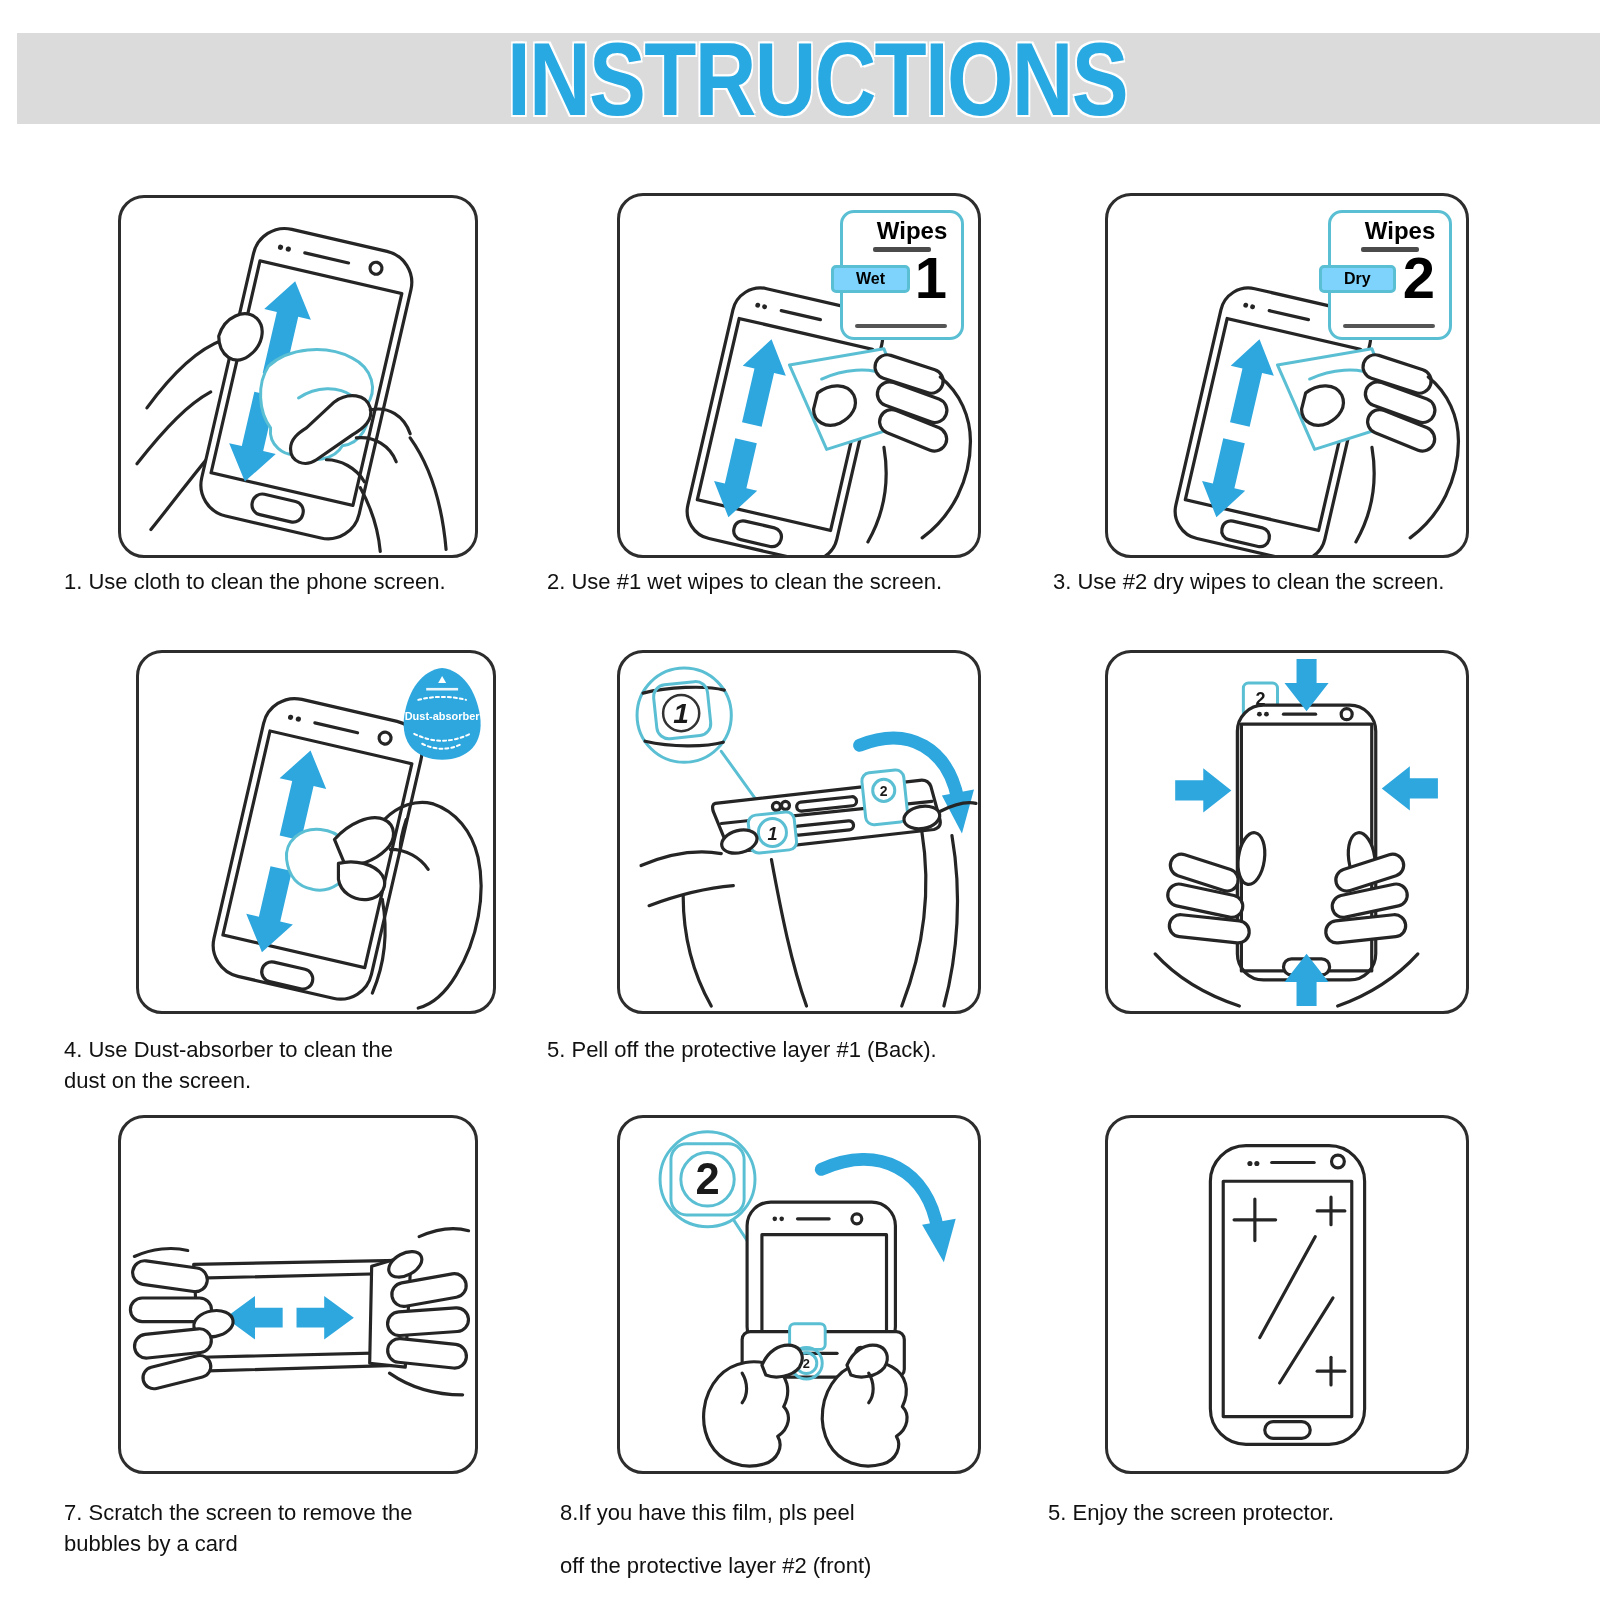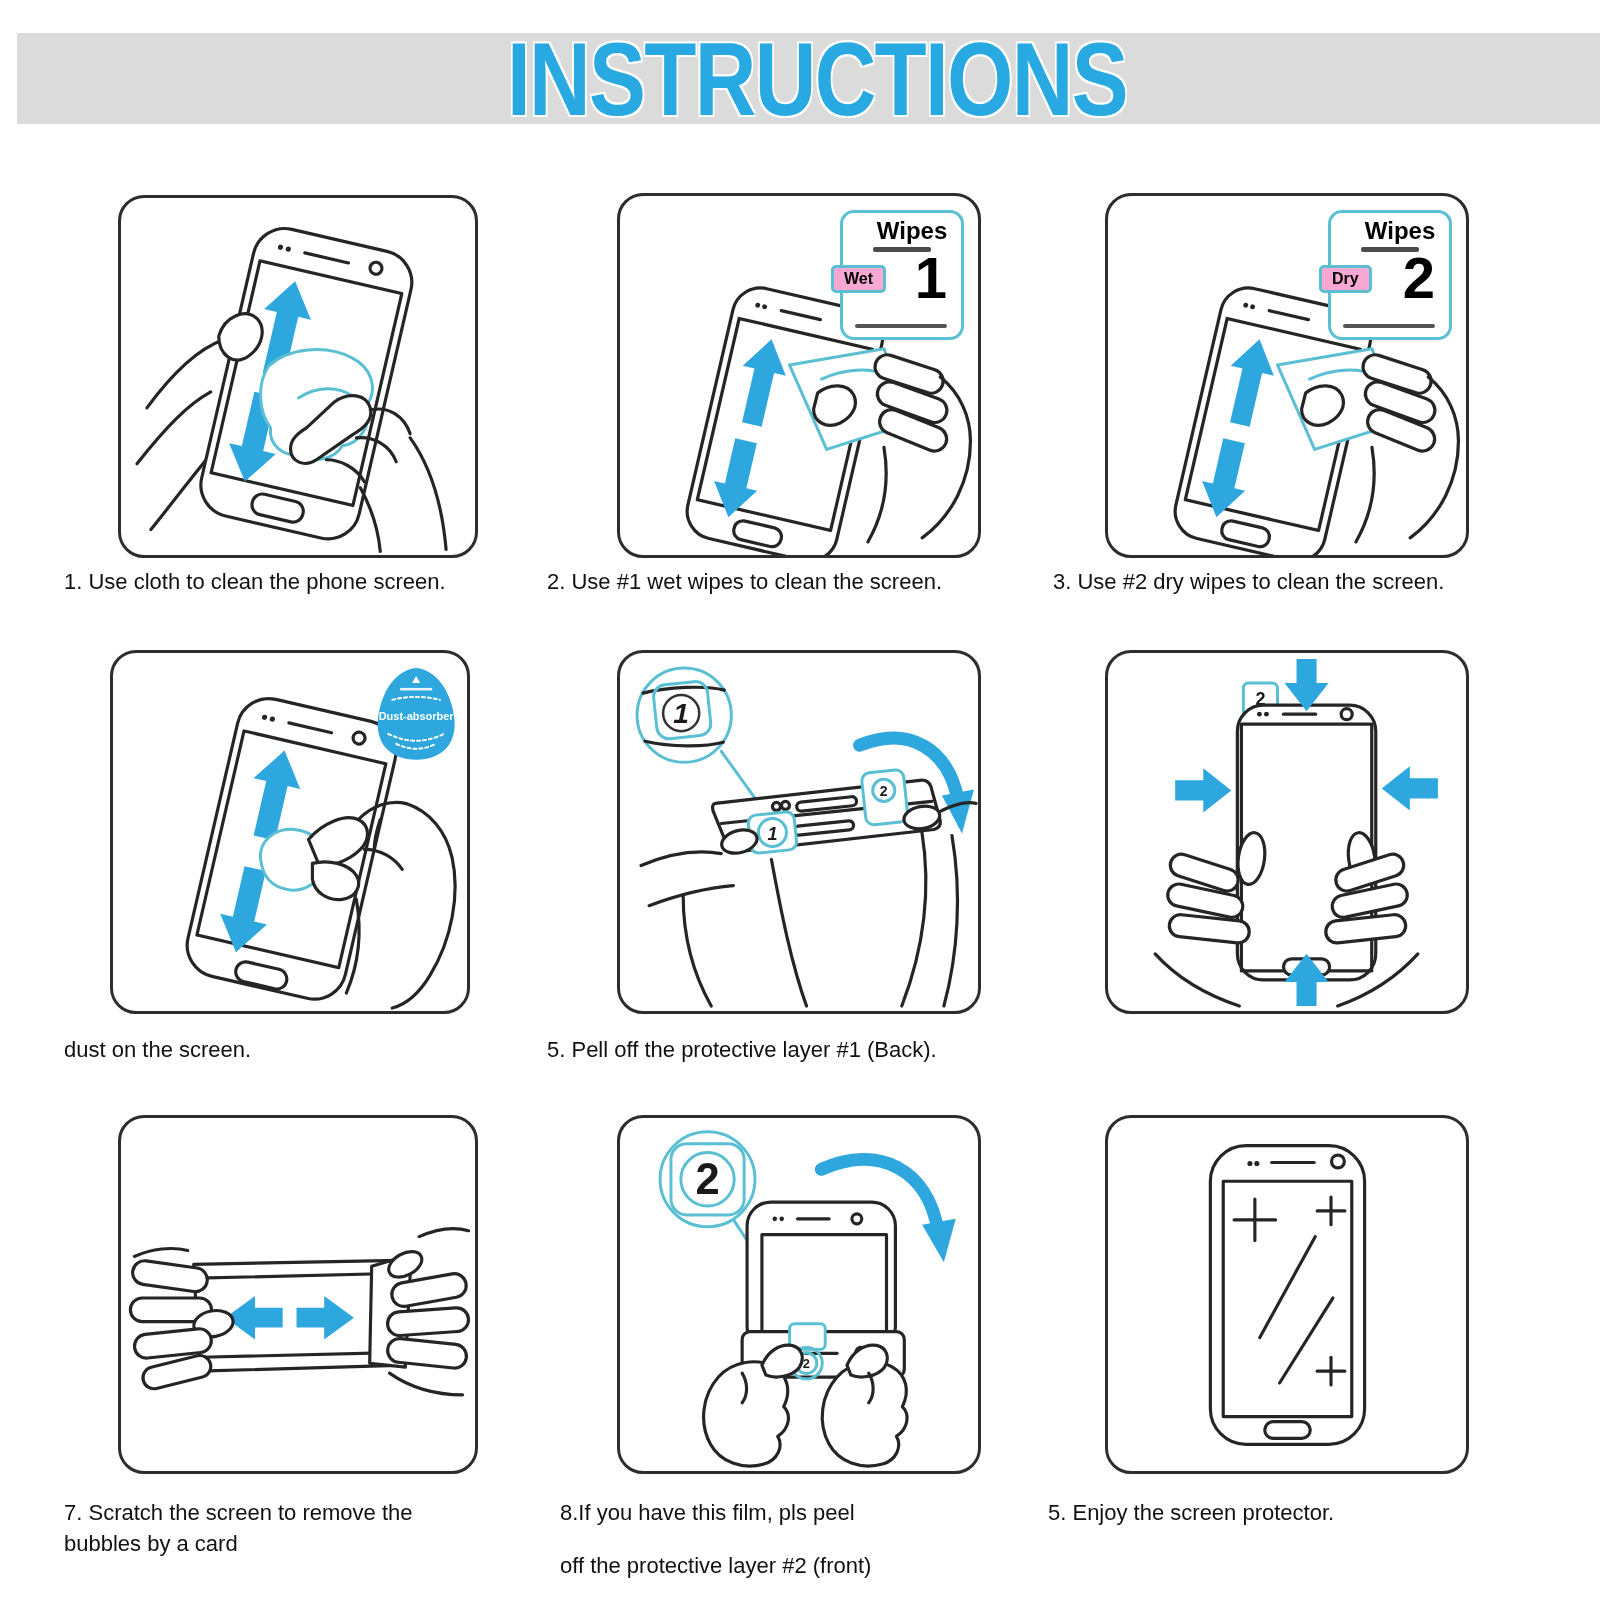--- a/index.html
+++ b/index.html
@@ -30,22 +30,22 @@
   .num{font-family:"Liberation Sans",sans-serif;font-weight:bold;fill:#1a1a1a;text-anchor:middle;}
   .it{font-style:italic;}
   .wht{fill:#fff;font-family:"Liberation Sans",sans-serif;font-weight:bold;text-anchor:middle;}
   .wdash{fill:none;stroke:#fff;stroke-width:2;stroke-dasharray:3 3;stroke-linecap:round;}
   
   .packet{position:absolute;top:14px;right:14px;width:118px;height:124px;background:#fff;
           border:3px solid var(--teal);border-radius:14px;z-index:3;}
   .packet .wtitle{text-align:center;font-weight:bold;font-size:24px;margin-top:4px;letter-spacing:0;padding-left:20px;}
   .packet .smudge{height:5px;background:#2b2b2b;border-radius:2px;width:58px;margin:2px auto 0;opacity:.85;}
   .packet .smudge.b{position:absolute;bottom:9px;left:12px;width:92px;height:4px;opacity:.8;}
-  .packet .wtype{position:absolute;left:-12px;top:52px;background:#f9a8d4;border:3px solid var(--teal);
-                 border-radius:5px;font-weight:bold;font-size:16px;padding:2px 10px;}
+  .packet .wtype{position:absolute;left:-12px;top:52px;background:#7dd3fc;border:3px solid var(--teal);
+                 border-radius:5px;font-weight:bold;font-size:16px;padding:2px 22px;}
   .packet .wnum{position:absolute;right:14px;top:36px;font-size:58px;font-weight:bold;line-height:1;}
 </style>
 </head>
 <body>
 
 <div class="band">
   <span class="title">INSTRUCTIONS</span>
 </div>
 
 <div class="pnl" style="left:118px;top:195px;width:354px;height:357px">
@@ -145,21 +145,21 @@
   </svg>
   <div class="packet">
     <div class="wtitle">Wipes</div>
     <div class="smudge"></div>
     <div class="wtype">Dry</div>
     <div class="wnum">2</div>
     <div class="smudge b"></div>
   </div>
 </div>
 
-<div class="pnl" style="left:110px;top:650px;width:354px;height:358px">
+<div class="pnl" style="left:136px;top:650px;width:354px;height:358px">
   <svg viewBox="0 0 355 357">
     <g transform="rotate(13 175 195)">
       <rect class="kf" x="98" y="52" width="162" height="285" rx="32"></rect>
       <rect class="k" x="106" y="90" width="146" height="210"></rect>
       <line class="k" x1="148" y1="72" x2="192" y2="72" stroke-width="5"></line>
       <circle class="kd" cx="131" cy="72" r="2.6"></circle>
         <circle class="kd" cx="123" cy="72" r="2.6"></circle>
       <circle class="k" cx="220" cy="71" r="6"></circle>
       <rect class="kf" x="152" y="315" width="52" height="20" rx="10"></rect>
       <path class="a" d="M150,100 L174,134 L161,134 L161,190 L139,190 L139,134 L126,134 Z"></path>
@@ -371,20 +371,21 @@
 <div class="cap" style="left:64px;top:566px">
   <div class="l1">1. Use cloth to clean the phone screen.</div>
 </div>
 <div class="cap" style="left:547px;top:566px">
   <div class="l1">2. Use #1 wet wipes to clean the screen.</div>
 </div>
 <div class="cap" style="left:1053px;top:566px">
   <div class="l1">3. Use #2 dry wipes to clean the screen.</div>
 </div>
 <div class="cap" style="left:64px;top:1034px">
+  <div class="l1">4. Use Dust-absorber to clean the</div>
   <div class="l2">dust on the screen.</div>
 </div>
 <div class="cap" style="left:547px;top:1034px">
   <div class="l1">5. Pell off the protective layer #1 (Back).</div>
 </div>
 <div class="cap" style="left:1053px;top:1034px">
 </div>
 <div class="cap" style="left:64px;top:1497px">
   <div class="l1">7. Scratch the screen to remove the</div>
   <div class="l2">bubbles by a card</div>

